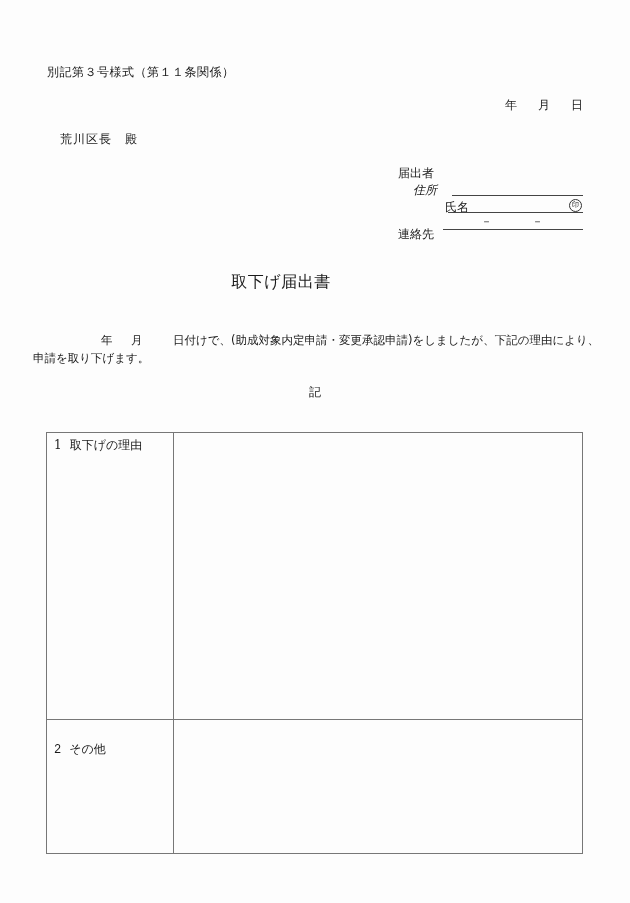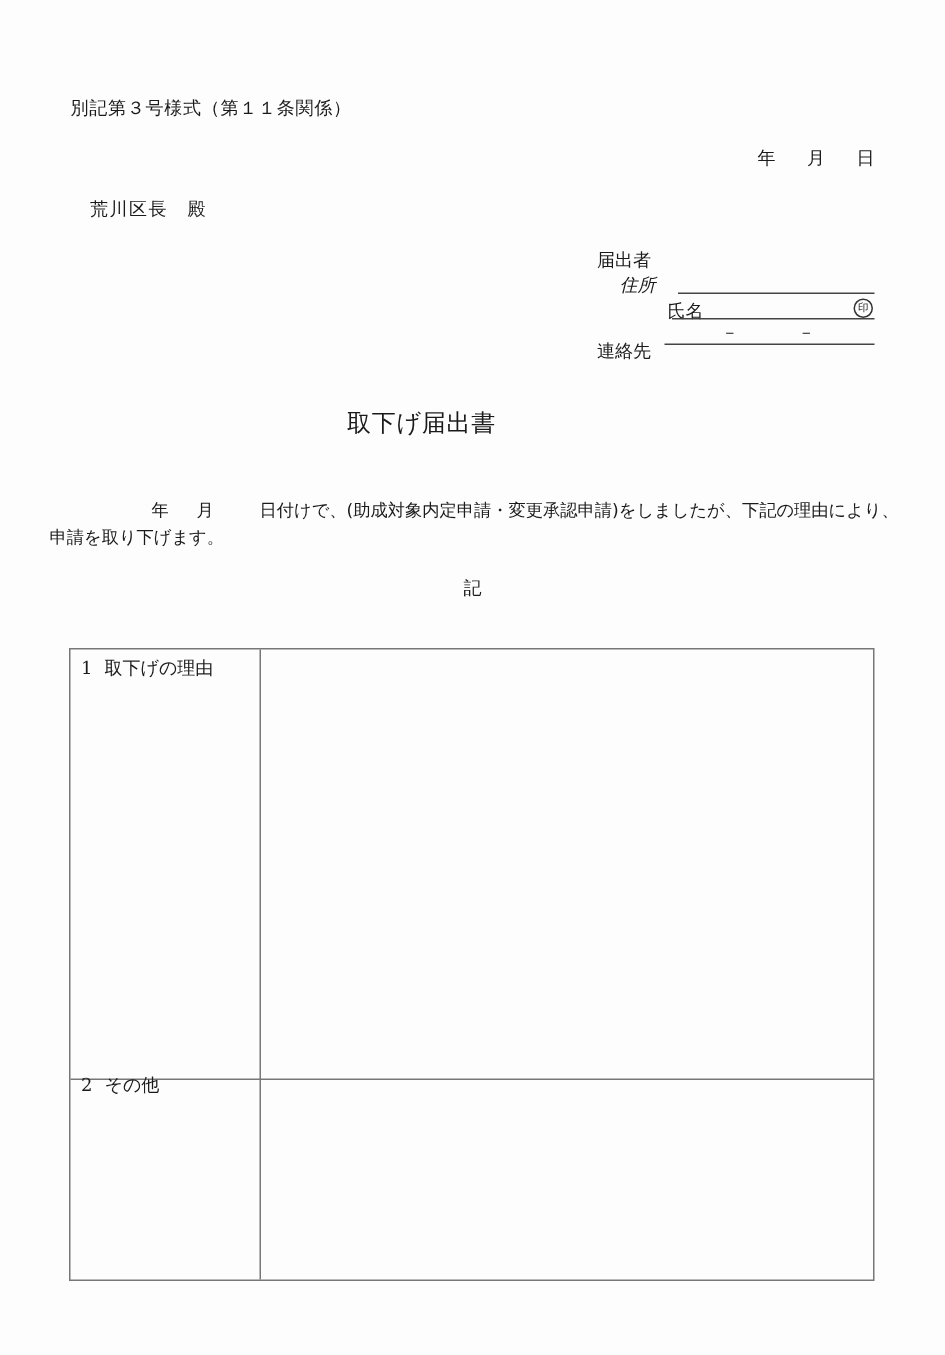--- a/index.html
+++ b/index.html
@@ -129,19 +129,19 @@
 
   <div class="form-table">
     <div class="vline"></div>
     <div class="hline"></div>
 
     <div class="row-label" style="top:4px;">
       <span class="num">1</span><span>取下げの理由</span>
     </div>
     <div class="cell-area" style="top:0; height:286px;"></div>
 
-    <div class="row-label" style="top:282px;">
+    <div class="row-label" style="top:308px;font-family:Liberation Mono, monospace;">
       <span class="num">2</span><span>その他</span>
     </div>
     <div class="cell-area" style="top:287px; bottom:0;"></div>
   </div>
 
 </div>
 
 </body></html>

